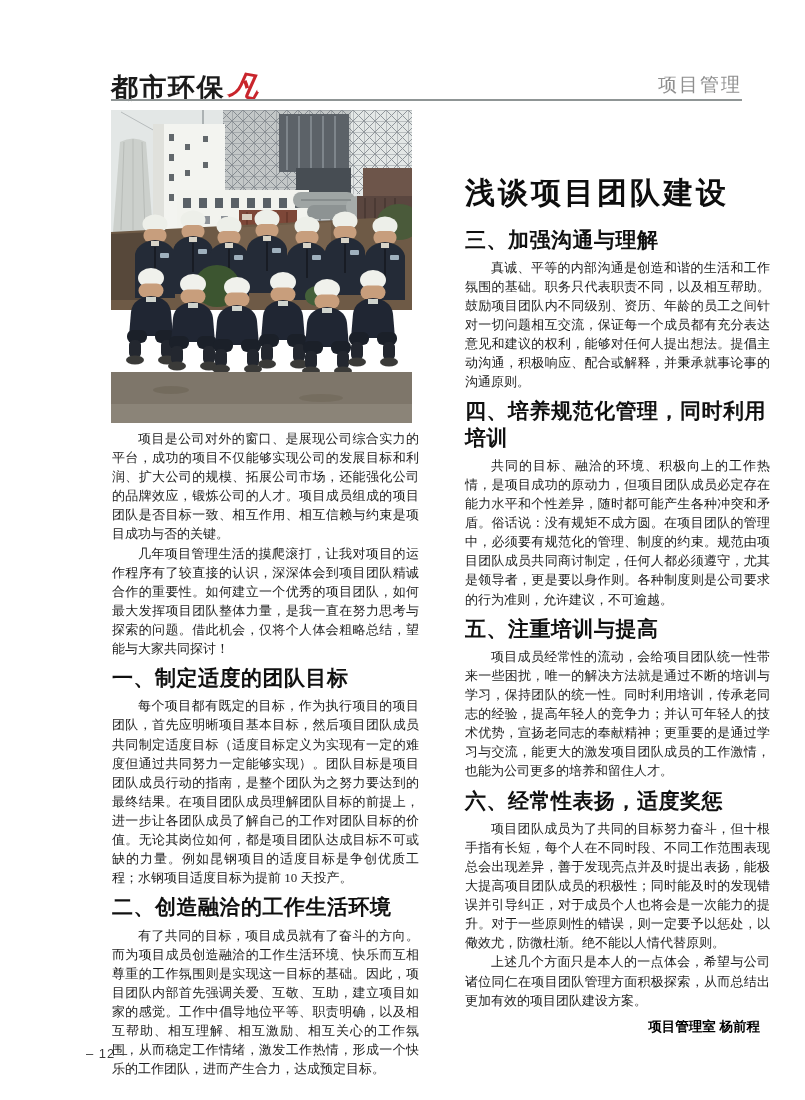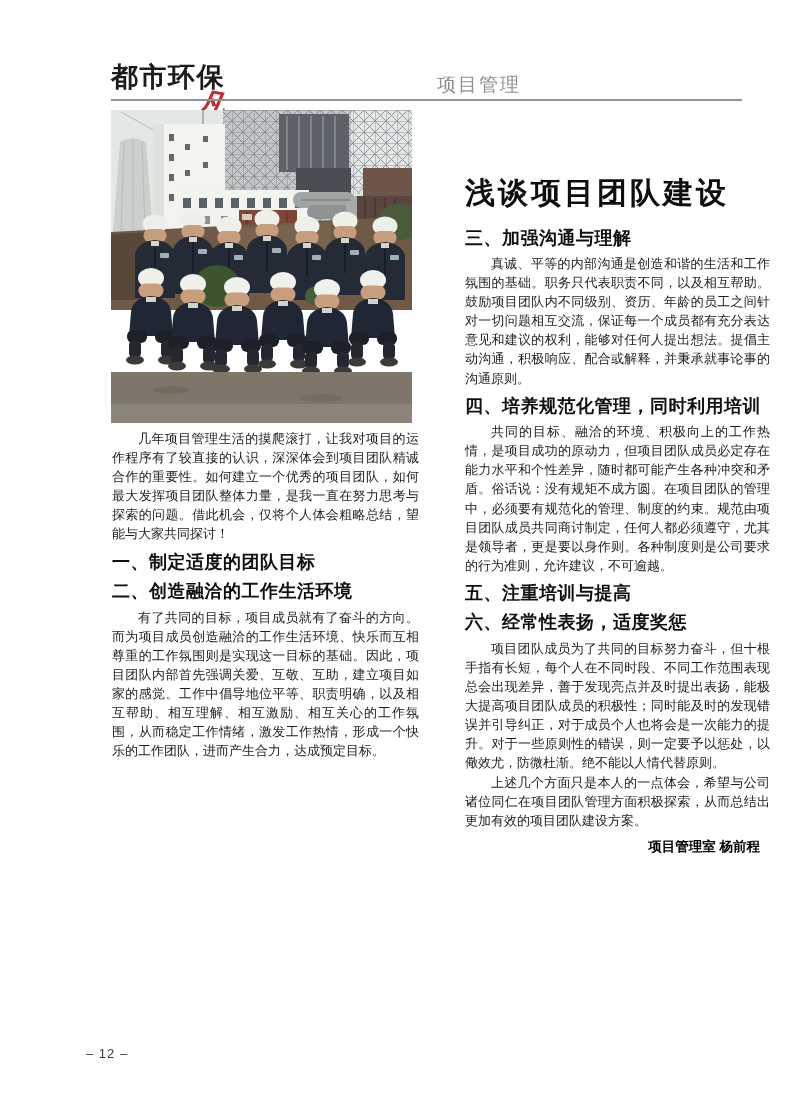--- a/index.html
+++ b/index.html
@@ -7,48 +7,48 @@
   .page {
     position: relative;
     width: 805px;
     height: 1100px;
     background: #ffffff;
     overflow: hidden;
     font-family: "Liberation Sans", sans-serif;
     color: #1d1d1d;
   }
   
-  .masthead { position: absolute; left: 111px; top: 64px; height: 38px; display: flex; align-items: flex-end; flex-direction: column; }
+  .masthead { position: absolute; left: 111px; top: 64px; height: 38px; display: flex; align-items: flex-end; }
   .logo-text {
     font-size: 27px; font-weight: 800; color: #1b1b1b; letter-spacing: 1.5px;
     font-family: "Liberation Sans", sans-serif; line-height: 1;
   }
   .logo-mark {
     display: inline-block; font-size: 29px; line-height: 1; margin-left: 4px;
     color: #c9252c; font-weight: 700; font-style: italic;
     font-family: "Liberation Serif", serif;
     transform: rotate(10deg) translateY(-1px);
   }
   .category {
     position: absolute; left: 437px; top: 72px; width: 305px;
-    text-align: left; font-size: 19px; color: #8f8f8f; letter-spacing: 2px; font-weight: 500;
+    text-align: right; font-size: 19px; color: #8f8f8f; letter-spacing: 2px; font-weight: 500;
   }
   .head-rule { position: absolute; left: 111px; top: 99px; width: 631px; height: 2px; background: #8f9595; }
   
   .photo { position: absolute; left: 111px; top: 110px; width: 301px; height: 313px; }
   .photo svg { display: block; }
   
   .col-left  { position: absolute; left: 112px; top: 429px; width: 307px; }
   .col-right { position: absolute; left: 437px; top: 176px; width: 305px; margin-left: 28px; }
   .article-title {
     margin: 0 0 16px 0; font-size: 30px; font-weight: 900; color: #0d0d0d;
     letter-spacing: 3px; font-family: "Liberation Serif", serif; line-height: 1.15;
   }
   .sec-heading {
-    margin: 7px 0 5px 0; font-size: 18px; font-weight: 700; color: #101010;
+    margin: 7px 0 5px 0; font-size: 21px; font-weight: 700; color: #101010;
     letter-spacing: 0.5px; font-family: "Liberation Sans", sans-serif; line-height: 1.25;
   }
   .body-p {
     margin: 0; font-size: 13px; line-height: 19.1px; text-align: justify;
     text-indent: 2em; color: #1d1d1d; font-family: "Liberation Serif", serif;
   }
   .byline {
     margin: 8px 0 0 0; text-align: right; padding-right: 10px;
     font-size: 13.5px; font-weight: 700; color: #000000;
     font-family: "Liberation Sans", sans-serif;
@@ -203,33 +203,36 @@
       <use href="#p-crch" x="236" y="160"></use>
 
       <rect x="0" y="262" width="301" height="51" fill="#7e766a"></rect>
       <rect x="0" y="294" width="301" height="19" fill="#8b8478"></rect>
       <ellipse cx="60" cy="280" rx="18" ry="4" fill="#6f6759" opacity="0.7"></ellipse>
       <ellipse cx="210" cy="288" rx="22" ry="4" fill="#6f6759" opacity="0.6"></ellipse>
     </svg>
   </div>
 
   <div class="col-left">
+    <p class="body-p">项目是公司对外的窗口、是展现公司综合实力的平台，成功的项目不仅能够实现公司的发展目标和利润、扩大公司的规模、拓展公司市场，还能强化公司的品牌效应，锻炼公司的人才。项目成员组成的项目团队是否目标一致、相互作用、相互信赖与约束是项目成功与否的关键。</p>
     <p class="body-p">几年项目管理生活的摸爬滚打，让我对项目的运作程序有了较直接的认识，深深体会到项目团队精诚合作的重要性。如何建立一个优秀的项目团队，如何最大发挥项目团队整体力量，是我一直在努力思考与探索的问题。借此机会，仅将个人体会粗略总结，望能与大家共同探讨！</p>
     <h3 class="sec-heading">一、制定适度的团队目标</h3>
+    <p class="body-p">每个项目都有既定的目标，作为执行项目的项目团队，首先应明晰项目基本目标，然后项目团队成员共同制定适度目标（适度目标定义为实现有一定的难度但通过共同努力一定能够实现）。团队目标是项目团队成员行动的指南，是整个团队为之努力要达到的最终结果。在项目团队成员理解团队目标的前提上，进一步让各团队成员了解自己的工作对团队目标的价值。无论其岗位如何，都是项目团队达成目标不可或缺的力量。例如昆钢项目的适度目标是争创优质工程；水钢项目适度目标为提前 10 天投产。</p>
     <h3 class="sec-heading">二、创造融洽的工作生活环境</h3>
     <p class="body-p">有了共同的目标，项目成员就有了奋斗的方向。而为项目成员创造融洽的工作生活环境、快乐而互相尊重的工作氛围则是实现这一目标的基础。因此，项目团队内部首先强调关爱、互敬、互助，建立项目如家的感觉。工作中倡导地位平等、职责明确，以及相互帮助、相互理解、相互激励、相互关心的工作氛围，从而稳定工作情绪，激发工作热情，形成一个快乐的工作团队，进而产生合力，达成预定目标。</p>
   </div>
 
   <div class="col-right">
     <h1 class="article-title">浅谈项目团队建设</h1>
     <h3 class="sec-heading">三、加强沟通与理解</h3>
     <p class="body-p">真诚、平等的内部沟通是创造和谐的生活和工作氛围的基础。职务只代表职责不同，以及相互帮助。鼓励项目团队内不同级别、资历、年龄的员工之间针对一切问题相互交流，保证每一个成员都有充分表达意见和建议的权利，能够对任何人提出想法。提倡主动沟通，积极响应、配合或解释，并秉承就事论事的沟通原则。</p>
     <h3 class="sec-heading">四、培养规范化管理，同时利用培训</h3>
     <p class="body-p">共同的目标、融洽的环境、积极向上的工作热情，是项目成功的原动力，但项目团队成员必定存在能力水平和个性差异，随时都可能产生各种冲突和矛盾。俗话说：没有规矩不成方圆。在项目团队的管理中，必须要有规范化的管理、制度的约束。规范由项目团队成员共同商讨制定，任何人都必须遵守，尤其是领导者，更是要以身作则。各种制度则是公司要求的行为准则，允许建议，不可逾越。</p>
     <h3 class="sec-heading">五、注重培训与提高</h3>
+    <p class="body-p">项目成员经常性的流动，会给项目团队统一性带来一些困扰，唯一的解决方法就是通过不断的培训与学习，保持团队的统一性。同时利用培训，传承老同志的经验，提高年轻人的竞争力；并认可年轻人的技术优势，宣扬老同志的奉献精神；更重要的是通过学习与交流，能更大的激发项目团队成员的工作激情，也能为公司更多的培养和留住人才。</p>
     <h3 class="sec-heading">六、经常性表扬，适度奖惩</h3>
     <p class="body-p">项目团队成员为了共同的目标努力奋斗，但十根手指有长短，每个人在不同时段、不同工作范围表现总会出现差异，善于发现亮点并及时提出表扬，能极大提高项目团队成员的积极性；同时能及时的发现错误并引导纠正，对于成员个人也将会是一次能力的提升。对于一些原则性的错误，则一定要予以惩处，以儆效尤，防微杜渐。绝不能以人情代替原则。</p>
     <p class="body-p">上述几个方面只是本人的一点体会，希望与公司诸位同仁在项目团队管理方面积极探索，从而总结出更加有效的项目团队建设方案。</p>
     <p class="byline">项目管理室 杨前程</p>
   </div>
 
   <div class="page-number">– 12 –</div>
 
 </div>
 

